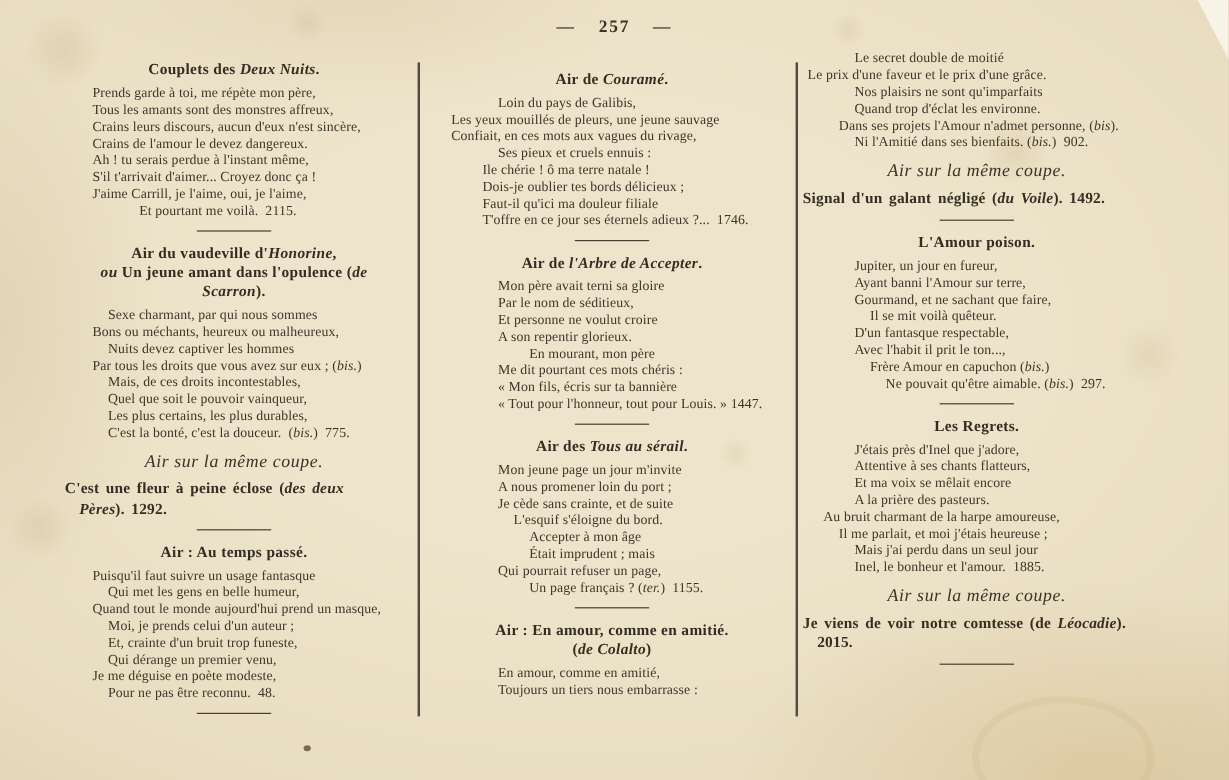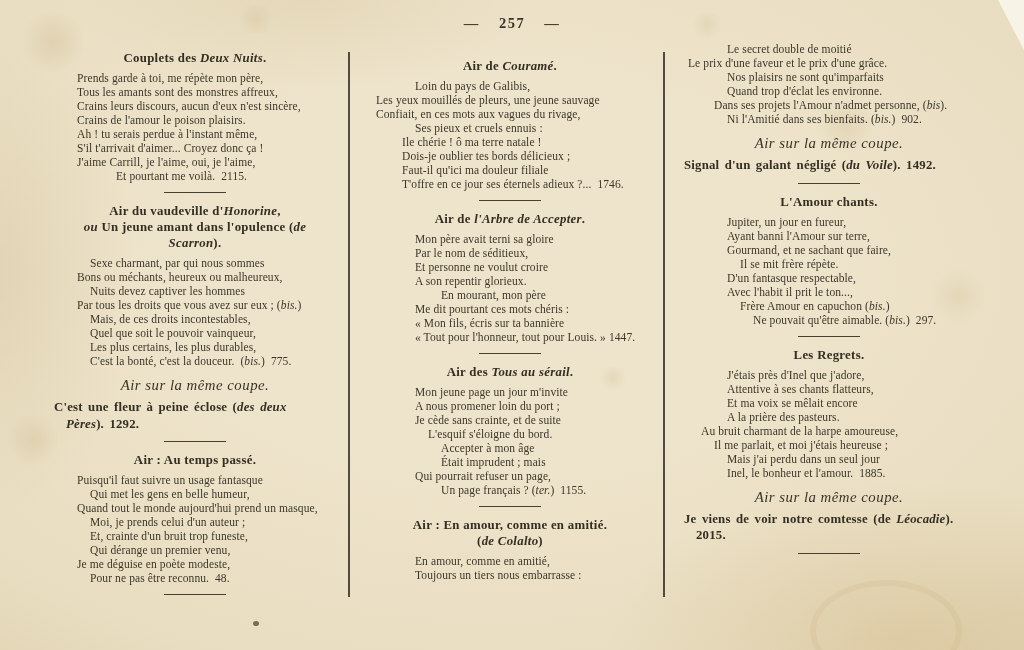--- a/index.html
+++ b/index.html
@@ -25,21 +25,21 @@
   }
   .page-number{
     position:absolute;top:15px;left:0;width:1024px;
     text-align:center;font-size:14.5px;font-weight:bold;
     letter-spacing:1.5px;word-spacing:14px;color:#3a342a;
   }
   .vrule{position:absolute;top:52px;height:545px;width:1.5px;background:#35302a;opacity:.85;}
   .col{position:absolute;top:38px;}
   #col1{left:44px;width:302px;padding-top:4px;}
   #col2{left:360px;width:300px;padding-top:12px;}
-  #col3{left:674px;width:310px;padding-top:4px;}
+  #col3{left:659px;width:310px;padding-top:4px;}
   .air-heading{margin:8px 0 5px;text-align:center;font-size:12.8px;font-weight:bold;letter-spacing:.3px;color:#332d22;}
   .air-heading .heading-line{line-height:16px;}
   .air-heading.italic{font-style:italic;font-weight:normal;font-size:14.8px;letter-spacing:.5px;margin:9px 0 6px;color:#393328;}
   .verse-line{font-size:11.5px;line-height:14px;white-space:pre;letter-spacing:.1px;}
   .incipit{font-size:12.8px;font-weight:bold;line-height:16.5px;margin:3px 0 2px;white-space:pre;word-spacing:2px;letter-spacing:.2px;padding-left:22px;text-indent:-12px;color:#342e23;}
   .separator{width:62px;height:0;border:none;border-top:1.4px solid #473f31;margin:9px auto 10px;}
   i{font-style:italic;}
 </style>
 </head>
 <body>
@@ -62,21 +62,21 @@
   <div class="vrule" style="left:348px;"></div>
   <div class="vrule" style="left:663px;"></div>
 
   <section class="col" id="col1">
       <div class="air-heading">
         <div class="heading-line">Couplets des <i>Deux Nuits</i>.</div>
       </div>
       <div class="verse-line" style="padding-left: 33px;">Prends garde à toi, me répète mon père,</div>
       <div class="verse-line" style="padding-left: 33px;">Tous les amants sont des monstres affreux,</div>
       <div class="verse-line" style="padding-left: 33px;">Crains leurs discours, aucun d'eux n'est sincère,</div>
-      <div class="verse-line" style="padding-left: 33px;">Crains de l'amour le poison plaisirs.</div>
+      <div class="verse-line" style="padding-left: 33px;">Crains de l'amour le devez dangereux.</div>
       <div class="verse-line" style="padding-left: 33px;">Ah ! tu serais perdue à l'instant même,</div>
       <div class="verse-line" style="padding-left: 33px;">S'il t'arrivait d'aimer... Croyez donc ça !</div>
       <div class="verse-line" style="padding-left: 33px;">J'aime Carrill, je l'aime, oui, je l'aime,</div>
       <div class="verse-line" style="padding-left: 72px;">Et pourtant me voilà.  2115.</div>
       <div class="separator"></div>
       <div class="air-heading">
         <div class="heading-line">Air du vaudeville d'<i>Honorine</i>,</div>
         <div class="heading-line"><i>ou</i> Un jeune amant dans l'opulence (<i>de</i></div>
         <div class="heading-line"><i>Scarron</i>).</div>
       </div>
@@ -156,26 +156,26 @@
       <div class="verse-line" style="padding-left: 53px;">Nos plaisirs ne sont qu'imparfaits</div>
       <div class="verse-line" style="padding-left: 53px;">Quand trop d'éclat les environne.</div>
       <div class="verse-line" style="padding-left: 40px;">Dans ses projets l'Amour n'admet personne, (<i>bis</i>).</div>
       <div class="verse-line" style="padding-left: 53px;">Ni l'Amitié dans ses bienfaits. (<i>bis.</i>)  902.</div>
       <div class="air-heading italic">
         <div class="heading-line"><i>Air sur la même coupe.</i></div>
       </div>
       <div class="incipit">Signal d'un galant négligé (<i>du Voile</i>). 1492.</div>
       <div class="separator"></div>
       <div class="air-heading">
-        <div class="heading-line">L'Amour chants.</div>
+        <div class="heading-line">L'Amour poison.</div>
       </div>
       <div class="verse-line" style="padding-left: 53px;">Jupiter, un jour en fureur,</div>
       <div class="verse-line" style="padding-left: 53px;">Ayant banni l'Amour sur terre,</div>
       <div class="verse-line" style="padding-left: 53px;">Gourmand, et ne sachant que faire,</div>
-      <div class="verse-line" style="padding-left: 66px;">Il se mit frère répète.</div>
+      <div class="verse-line" style="padding-left: 66px;">Il se mit voilà quêteur.</div>
       <div class="verse-line" style="padding-left: 53px;">D'un fantasque respectable,</div>
       <div class="verse-line" style="padding-left: 53px;">Avec l'habit il prit le ton...,</div>
       <div class="verse-line" style="padding-left: 66px;">Frère Amour en capuchon (<i>bis.</i>)</div>
       <div class="verse-line" style="padding-left: 79px;">Ne pouvait qu'être aimable. (<i>bis.</i>)  297.</div>
       <div class="separator"></div>
       <div class="air-heading">
         <div class="heading-line">Les Regrets.</div>
       </div>
       <div class="verse-line" style="padding-left: 53px;">J'étais près d'Inel que j'adore,</div>
       <div class="verse-line" style="padding-left: 53px;">Attentive à ses chants flatteurs,</div>

